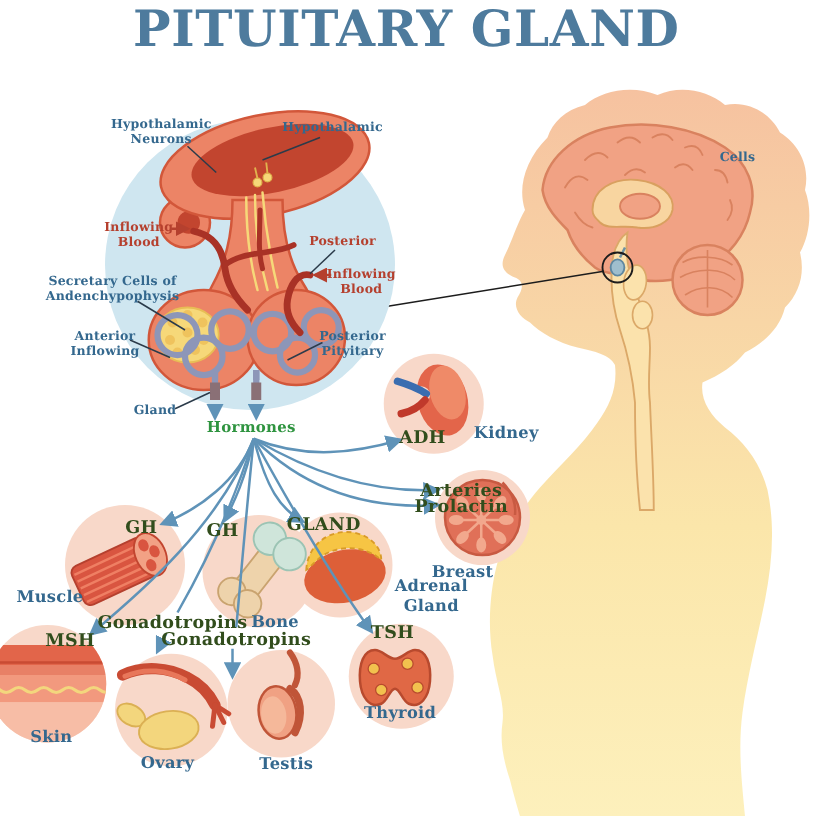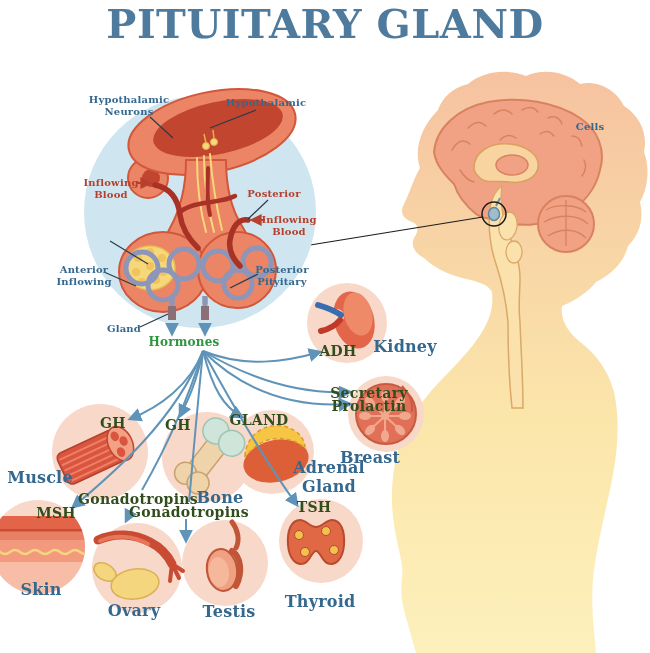--- a/index.html
+++ b/index.html
@@ -6,23 +6,23 @@
   .stage{position:relative;width:650px;height:653px;background:#ffffff;overflow:hidden;
          font-family:"DejaVu Serif",serif;}
   .stage svg{position:absolute;left:0;top:0;}
   .title{position:absolute;top:0px;left:0;right:0;text-align:center;
          font-family:"DejaVu Serif",serif;font-weight:bold;font-size:40px;
          color:#4e7b9d;letter-spacing:0.5px;}
   .lbl{position:absolute;transform:translate(-50%,-50%);text-align:center;
        font-family:"DejaVu Serif",serif;font-weight:bold;font-size:10px;
        line-height:1.2;color:#34688e;white-space:pre-line;letter-spacing:0.2px;}
   .lbl.red{color:#b5402e;}
-  .lbl.green{color:#2f9440;font-size:12px;}
+  .lbl.green{color:#2f9440;font-size:12px;margin-left:17px;}
   .lbl.tag{color:#314d1c;font-size:14px;letter-spacing:0.3px;}
-  .lbl.organ{font-size:16px;}
+  .lbl.organ{font-size:13px;}
 </style>
 </head>
 <body>
 
 <div class="stage">
 
 <svg width="650" height="653" viewBox="0 0 650 653">
   <defs>
     <linearGradient id="bodyGrad" x1="0" y1="0" x2="0" y2="1">
       <stop offset="0" stop-color="#f6c2a0"></stop>
@@ -308,41 +308,43 @@
 <div class="title">PITUITARY GLAND</div>
 
 <div class="lbl" style="left:129px;top:106px">Hypothalamic
 Neurons</div>
 <div class="lbl" style="left:266px;top:103px">Hypothalamic</div>
 <div class="lbl red" style="left:111px;top:189px">Inflowing
 Blood</div>
 <div class="lbl red" style="left:274px;top:194px">Posterior</div>
 <div class="lbl red" style="left:289px;top:226px">Inflowing
 Blood</div>
+<div class="lbl" style="left:90px;top:232px">Secretary Cells of
+Andenchypophysis</div>
 <div class="lbl" style="left:84px;top:276px">Anterior
 Inflowing</div>
 <div class="lbl" style="left:282px;top:276px">Posterior
 Pityitary</div>
 <div class="lbl" style="left:124px;top:329px">Gland</div>
 <div class="lbl green" style="left:184px;top:342px">Hormones</div>
 <div class="lbl" style="left:590px;top:127px">Cells</div>
 
 <div class="lbl organ" style="left:405px;top:347px">Kidney</div>
 <div class="lbl organ" style="left:370px;top:458px">Breast</div>
-<div class="lbl organ" style="left:329px;top:477px">Adrenal
+<div class="lbl organ" style="left:345px;top:477px">Adrenal
 Gland</div>
 <div class="lbl organ" style="left:40px;top:478px">Muscle</div>
 <div class="lbl organ" style="left:220px;top:498px">Bone</div>
 <div class="lbl organ" style="left:41px;top:590px">Skin</div>
 <div class="lbl organ" style="left:134px;top:611px">Ovary</div>
 <div class="lbl organ" style="left:229px;top:612px">Testis</div>
-<div class="lbl organ" style="left:320px;top:602px">Thyroid</div>
+<div class="lbl organ" style="left:320px;top:571px">Thyroid</div>
 
 <div class="lbl tag" style="left:338px;top:351px">ADH</div>
-<div class="lbl tag" style="left:369px;top:393px">Secretary</div>
+<div class="lbl tag" style="left:369px;top:393px">Arteries</div>
 <div class="lbl tag" style="left:369px;top:406px">Prolactin</div>
 <div class="lbl tag" style="left:259px;top:420px">GLAND</div>
 <div class="lbl tag" style="left:113px;top:423px">GH</div>
 <div class="lbl tag" style="left:178px;top:425px">GH</div>
 <div class="lbl tag" style="left:56px;top:513px">MSH</div>
 <div class="lbl tag" style="left:138px;top:499px">Gonadotropins</div>
 <div class="lbl tag" style="left:189px;top:512px">Gonadotropins</div>
 <div class="lbl tag" style="left:314px;top:507px">TSH</div>
 
 </div>

